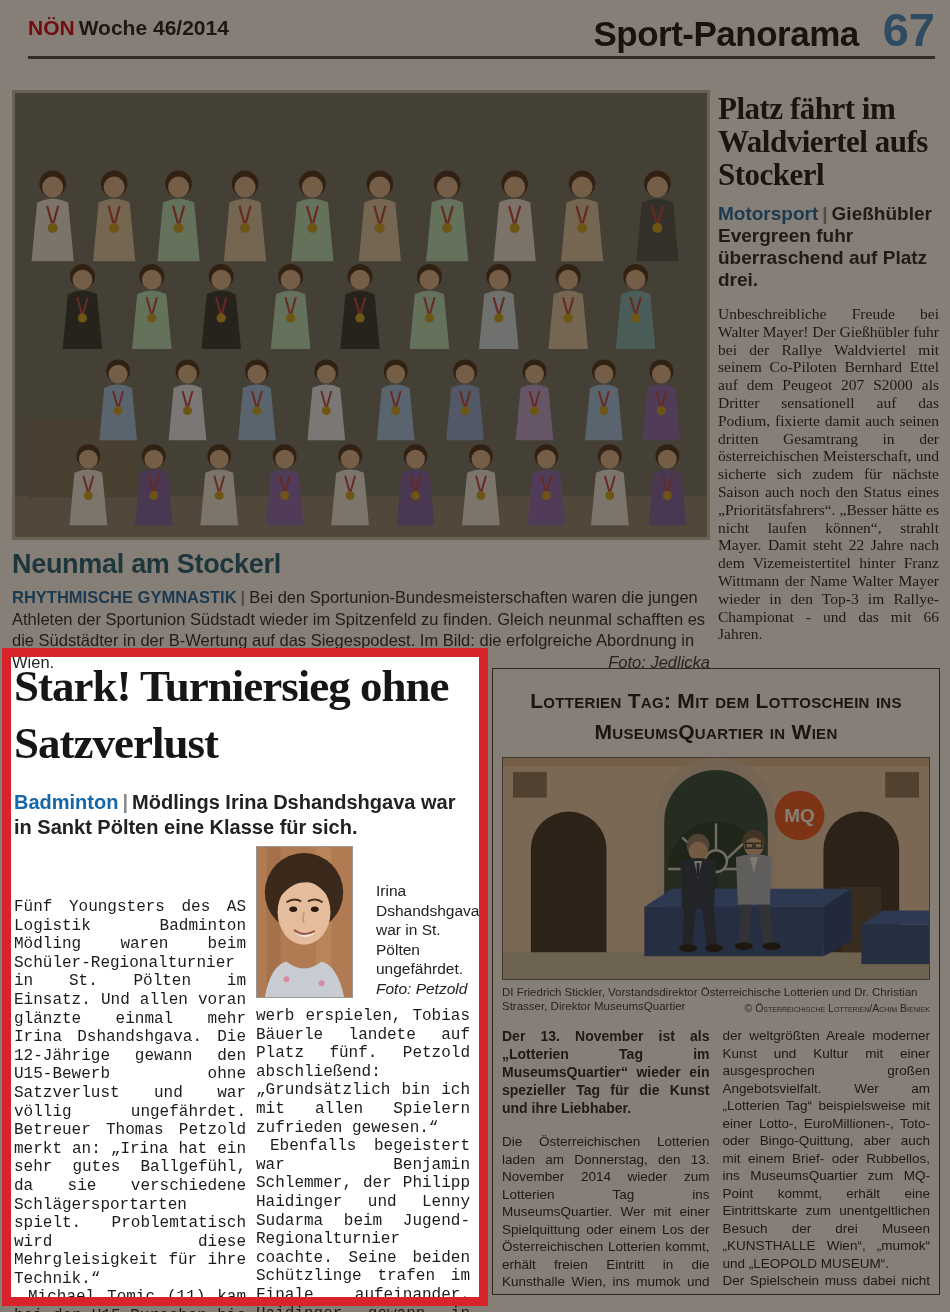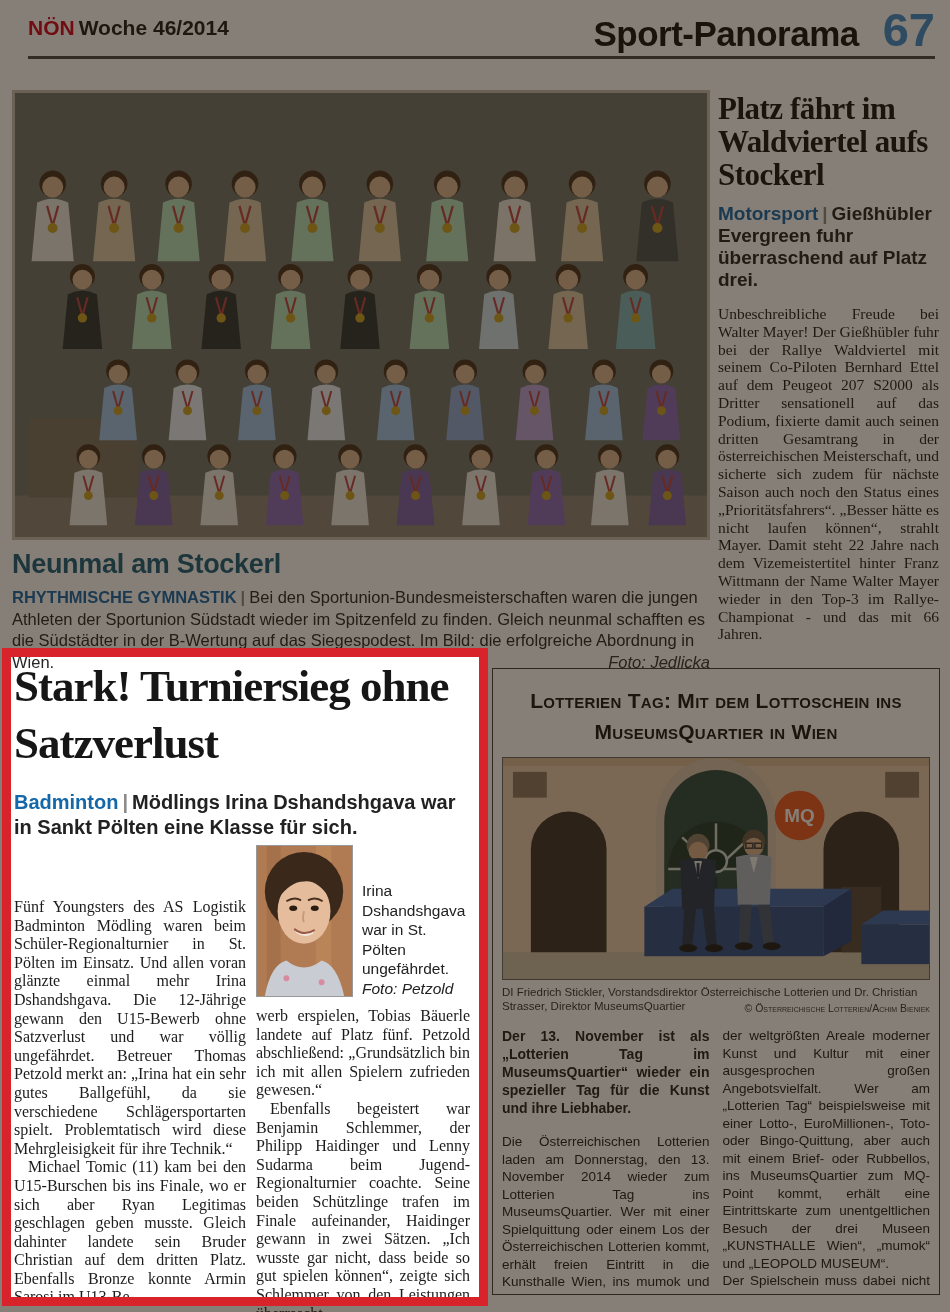--- a/index.html
+++ b/index.html
@@ -41,24 +41,24 @@
   #bad-headline { left:14px; top:658px; width:458px; font-family:"Liberation Serif", serif;
                   font-weight:bold; font-size:45px; line-height:57px; color:#161616;
                   letter-spacing:-1px; margin:0; }
   #bad-subhead  { left:14px; top:790px; width:452px; font-size:20px; line-height:25px;
                   font-weight:bold; color:#222; margin:0; }
   #bad-byline { left:14px; top:852px; width:232px; border-top:2px solid #2a2a2a;
                 border-bottom:1px solid #2a2a2a; padding:5px 0 7px; font-size:16px;
                 font-weight:bold; color:#1a1a1a; }
   #bad-col1 { left:14px; top:898px; width:232px; }
   #bad-col2 { left:256px; top:845px; width:214px; }
-  .bad-body { font-family:Liberation Serif, serif; font-size:16px; line-height:18.6px;
+  .bad-body { font-family:Liberation Mono, monospace; font-size:16px; line-height:18.6px;
               text-align:justify; color:#1c1c1c; margin:0; }
   .indent { text-indent:14px; }
-  .irina-row { display:flex; gap:9px; margin-bottom:9px; }
+  .irina-row { display:flex; gap:23px; margin-bottom:9px;align-items:flex-end; }
   .irina-photo { width:97px; height:152px; box-sizing:border-box; border:1px solid #999;
                  flex:0 0 auto; background:#b07a52; }
   .irina-photo svg { display:block; width:100%; height:100%; }
   .irina-capwrap { padding-top:36px; font-size:15.5px; line-height:19.5px; color:#222; }
   .irina-capwrap p { margin:0; }
   .foto-credit { font-style:italic; }
 
   
   #lottery-box { left:492px; top:668px; width:448px; height:627px; border:1px solid #3c3c3c;
                  box-sizing:border-box; padding:6px 9px; overflow:hidden; }

